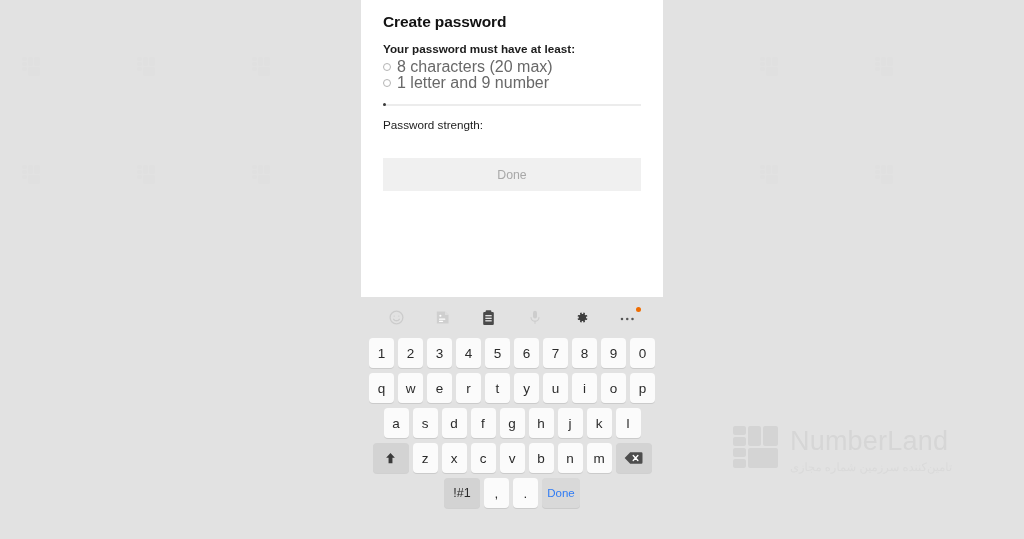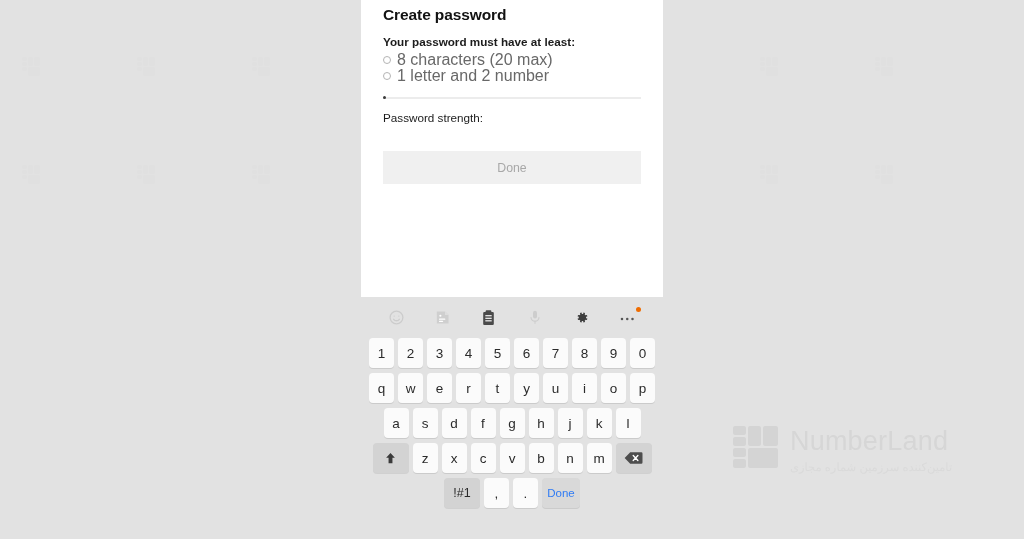--- a/index.html
+++ b/index.html
@@ -42,21 +42,21 @@
     background: #ffffff;
     overflow: hidden;
   }
 
   .app-content {
     position: absolute;
     left: 0; top: 0;
     width: 302px;
     height: 363px;
     background: #ffffff;
-    padding: 1px 22px;
+    padding: 8px 22px;
   }
 
   .page-title {
     margin-top: 5px;
     font-size: 15.5px;
     font-weight: bold;
     color: #121212;
     letter-spacing: -0.1px;
   }
 
@@ -384,21 +384,21 @@
 
     <div class="req-title">Your password must have at least:</div>
 
     <div class="req-list" id="req-list">
         <div class="req-item">
           <span class="radio"></span>
           <span class="req-label">8 characters (20 max)</span>
         </div>
         <div class="req-item">
           <span class="radio"></span>
-          <span class="req-label">1 letter and 2 number</span>
+          <span class="req-label">1 letter and 9 number</span>
         </div>
       </div>
 
     <div class="strength-bar-wrap">
       <div class="strength-track"></div>
       <div class="strength-dot"></div>
     </div>
 
     <div class="strength-label">Password strength:</div>
 

